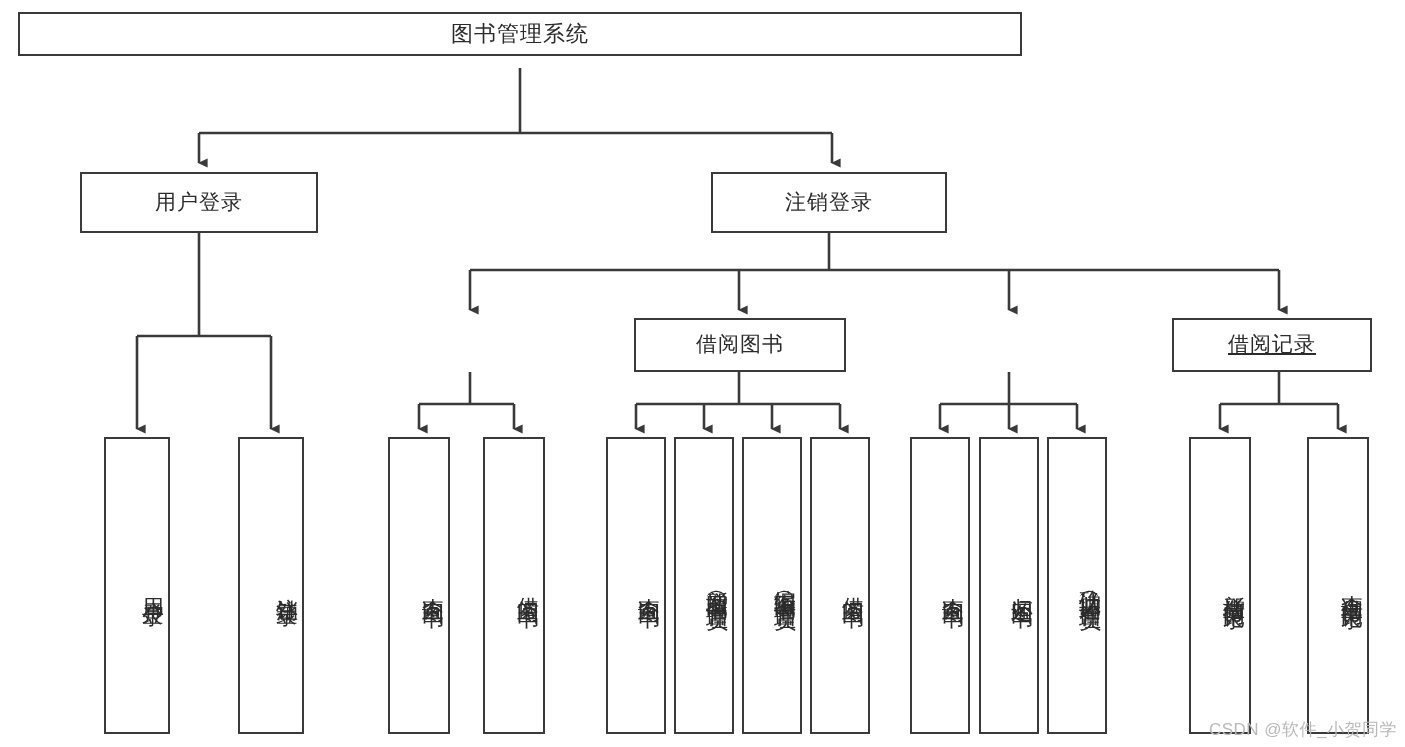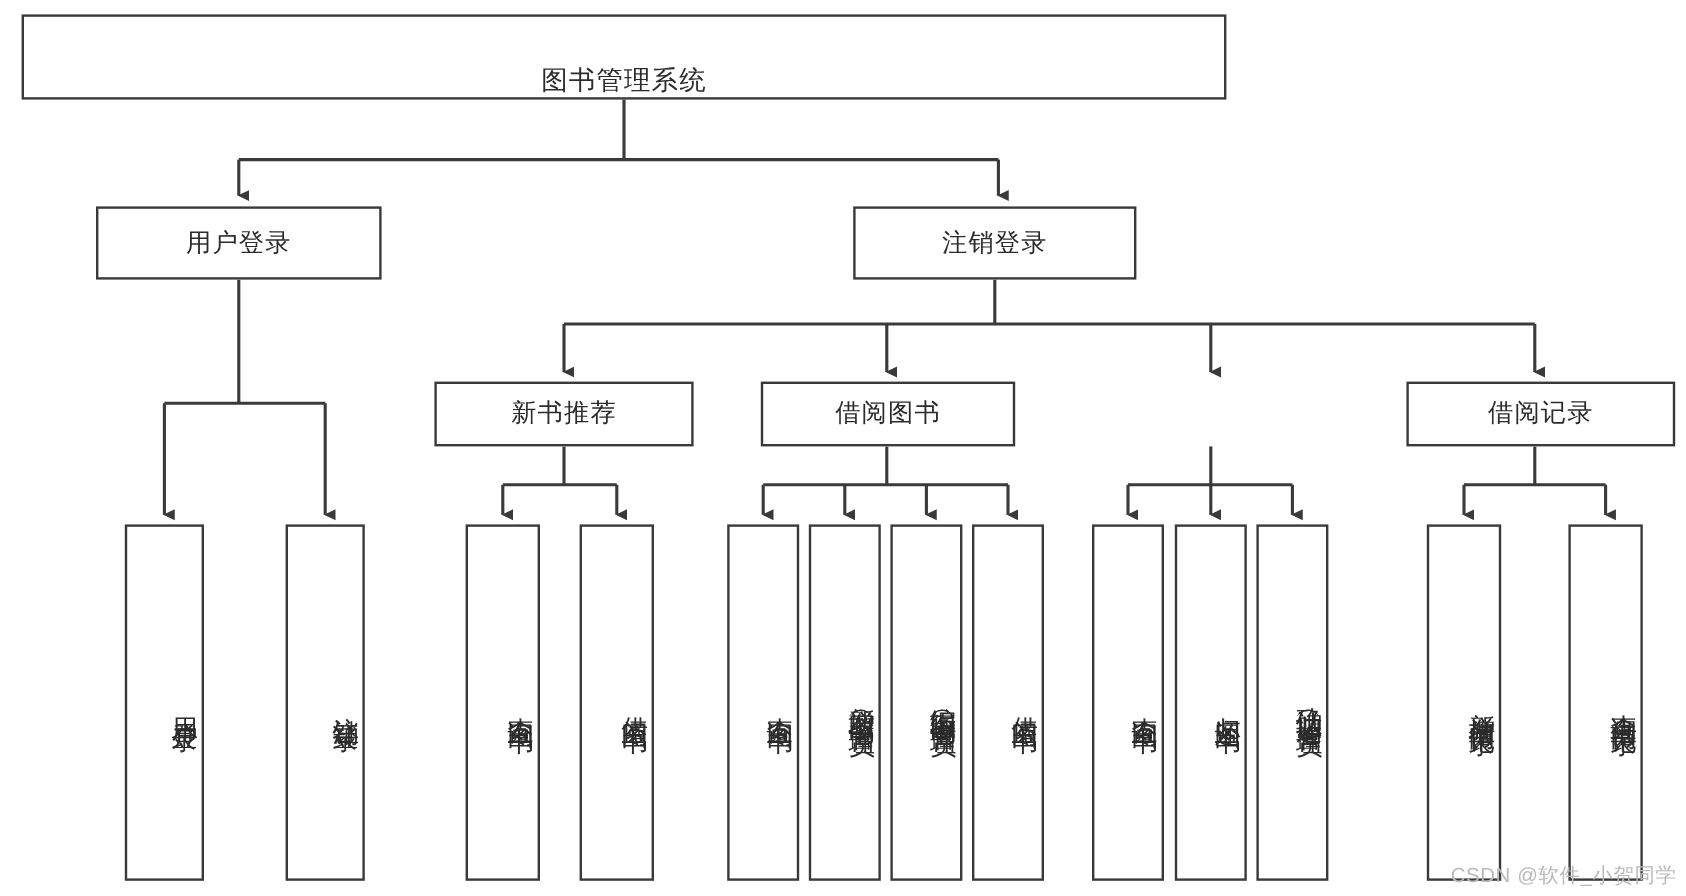--- a/index.html
+++ b/index.html
@@ -117,38 +117,35 @@
       <path d="M1009,404 L1009,429" marker-end="url(#ah)"></path>
       <path d="M1077,404 L1077,429" marker-end="url(#ah)"></path>
 
       <path d="M1279,372 L1279,404"></path>
       <path d="M1220,404 L1338,404"></path>
       <path d="M1220,404 L1220,429" marker-end="url(#ah)"></path>
       <path d="M1338,404 L1338,429" marker-end="url(#ah)"></path>
     </g>
   </svg>
 
-  <div class="node horiz root" style="left:18px; top:12px; width:1004px; height:71px;align-items:flex-end;">
+  <div class="node horiz root" style="left:18px; top:12px; width:1004px; height:44px;">
     <span>图书管理系统</span>
   </div>
 
   <div class="node horiz" style="left:80px; top:172px; width:238px; height:61px;">
     <span>用户登录</span>
   </div>
   <div class="node horiz" style="left:711px; top:172px; width:236px; height:61px;">
     <span>注销登录</span>
   </div>
 
-  <div class="node horiz" style="left:362px; top:318px; width:216px; height:54px;">
-    <span>新书推荐</span>
-  </div>
   <div class="node horiz" style="left:634px; top:318px; width:212px; height:54px;">
     <span>借阅图书</span>
   </div>
-  <div class="node horiz" style="left:1172px; top:318px; width:224px; height:54px;">
+  <div class="node horiz" style="left:1172px; top:318px; width:200px; height:54px;text-decoration:underline;">
     <span>借阅记录</span>
   </div>
 
   <div class="node vert" style="left:104px; top:437px; width:66px; height:297px;">
     <span class="vtext">用户登录</span>
   </div>
   <div class="node vert" style="left:238px; top:437px; width:66px; height:297px;">
     <span class="vtext">注销登录</span>
   </div>
 

